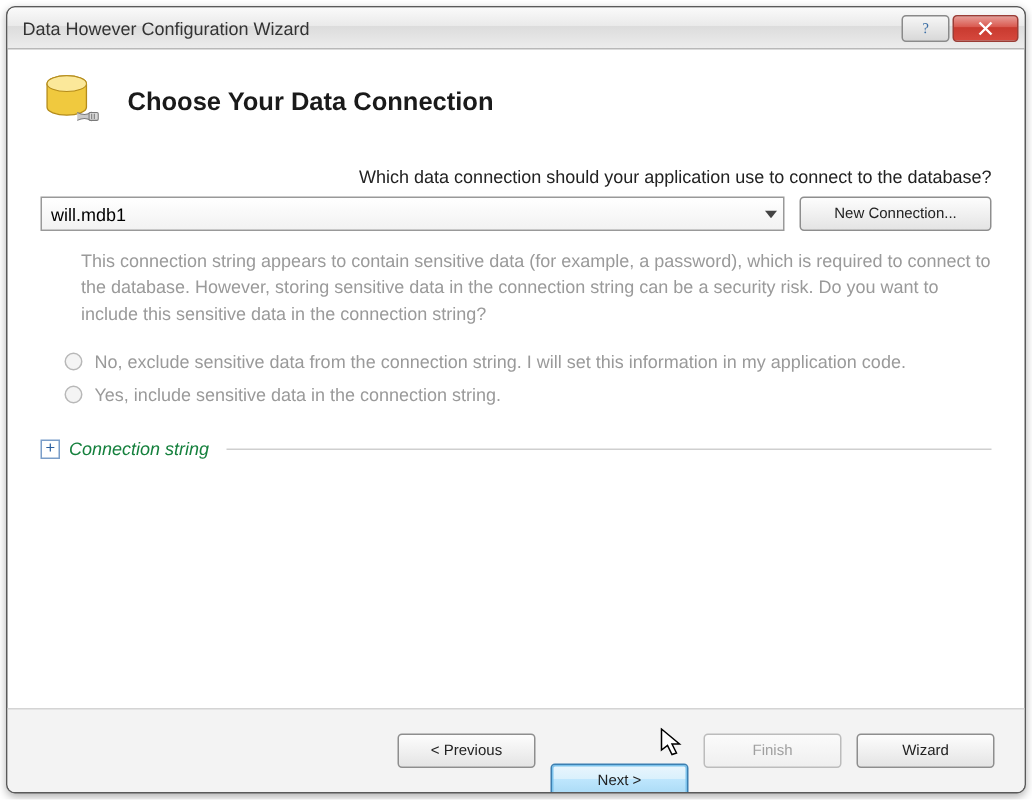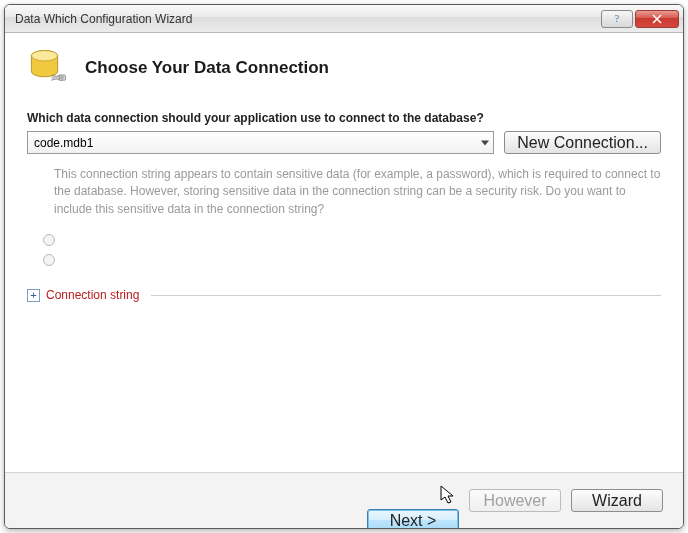--- a/index.html
+++ b/index.html
@@ -73,24 +73,25 @@
   width: 42px;
   height: 42px;
   flex-shrink: 0;
 }
 .heading {
   font-size: 17px;
   font-weight: 600;
   color: #1a1a1a;
 }
 .prompt {
-  font-weight: 700;
+  font-weight: 400;
   font-size: 12px;
   color: #222;
   margin-bottom: 6px;
+  text-align: right;
 }
 .row-select {
   display: flex;
   gap: 10px;
   margin-bottom: 12px;
 }
 .combo {
   flex: 1;
   height: 23px;
   border: 1px solid #999;
@@ -113,21 +114,21 @@
 .btn {
   height: 23px;
   min-width: 92px;
   padding: 4px 12px;
   border: 1px solid #8e8e8e;
   border-radius: 3px;
   background: linear-gradient(to bottom, #fdfdfd, #e4e4e4);
   display: inline-flex;
   align-items: center;
   justify-content: center;
-  font-size: 16px;
+  font-size: 10px;
   color: #222;
 }
 .btn.wide { min-width: 128px; }
 .btn.disabled {
   color: #a0a0a0;
   border-color: #bcbcbc;
   background: linear-gradient(to bottom, #fbfbfb, #efefef);
 }
 .btn.highlight {
   border-color: #3c7fb1;
@@ -165,22 +166,23 @@
   width: 13px; height: 13px;
   border: 1px solid #7b9ec9;
   display: flex; align-items: center; justify-content: center;
   color: #2b5f9e;
   font-size: 11px;
   line-height: 1;
   background: #fff;
   flex-shrink: 0;
 }
 .expander-label {
-  color: #b91c1c;
+  color: #15803d;
   white-space: nowrap;
+  font-style: italic;
 }
 .expander-line {
   flex: 1;
   height: 1px;
   background: #cfcfcf;
   margin-left: 6px;
 }
 .footer {
   height: 56px;
   border-top: 1px solid #d4d4d4;
@@ -197,21 +199,21 @@
   top: 485px;
   pointer-events: none;
 }
 </style>
 </head>
 <body>
 
 <div class="window">
 
   <div class="titlebar">
-    <div class="title">Data Which Configuration Wizard</div>
+    <div class="title">Data However Configuration Wizard</div>
     <div class="winbtn">
       <svg width="10" height="10" viewBox="0 0 10 10">
           <text x="5" y="8" text-anchor="middle" font-size="10" fill="#3a6ea5" font-family="Segoe UI">?</text>
         </svg>
     </div>
     <div class="winbtn close">
       <svg width="10" height="10" viewBox="0 0 10 10">
           <path d="M1 1 L9 9 M9 1 L1 9" stroke="#fff" stroke-width="1.6"></path>
         </svg>
     </div>
@@ -229,51 +231,56 @@
         <line x1="39" y1="33" x2="39" y2="37" stroke="#7a7a7a" stroke-width="0.8"></line>
         <line x1="41" y1="33" x2="41" y2="37" stroke="#7a7a7a" stroke-width="0.8"></line>
       </svg>
       <div class="heading">Choose Your Data Connection</div>
     </div>
 
     <div class="prompt">Which data connection should your application use to connect to the database?</div>
 
     <div class="row-select">
       <div class="combo">
-        <span>code.mdb1</span>
+        <span>will.mdb1</span>
         <span class="arrow"></span>
       </div>
       <div class="btn wide">
         <span>New Connection...</span>
       </div>
     </div>
 
     <div class="info-text">This connection string appears to contain sensitive data (for example, a password), which is required to connect to the database. However, storing sensitive data in the connection string can be a security risk. Do you want to include this sensitive data in the connection string?</div>
 
     <div class="radio-row">
       <div class="radio-dot"></div>
+      <span>No, exclude sensitive data from the connection string. I will set this information in my application code.</span>
     </div>
     <div class="radio-row">
       <div class="radio-dot"></div>
+      <span>Yes, include sensitive data in the connection string.</span>
     </div>
 
     <div class="expander-row">
       <div class="expander-box">+</div>
       <span class="expander-label">Connection string</span>
       <div class="expander-line"></div>
     </div>
 
   </div>
 
   <div class="footer">
+    <div class="btn">
+      <span>&lt; Previous</span>
+    </div>
     <div class="btn highlight">
       <span>Next &gt;</span>
     </div>
     <div class="btn disabled">
-      <span>However</span>
+      <span>Finish</span>
     </div>
     <div class="btn">
       <span>Wizard</span>
     </div>
   </div>
 
 </div>
 
 <svg class="cursor" width="18" height="22" viewBox="0 0 18 22">
   <path d="M1 1 L1 15 L5 12 L8 18 L11 17 L8 11 L13 11 Z" fill="#fff" stroke="#000" stroke-width="1"></path>

